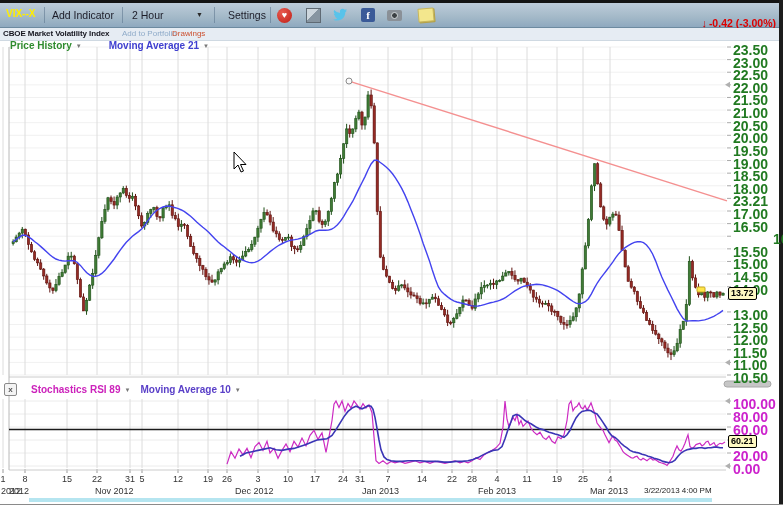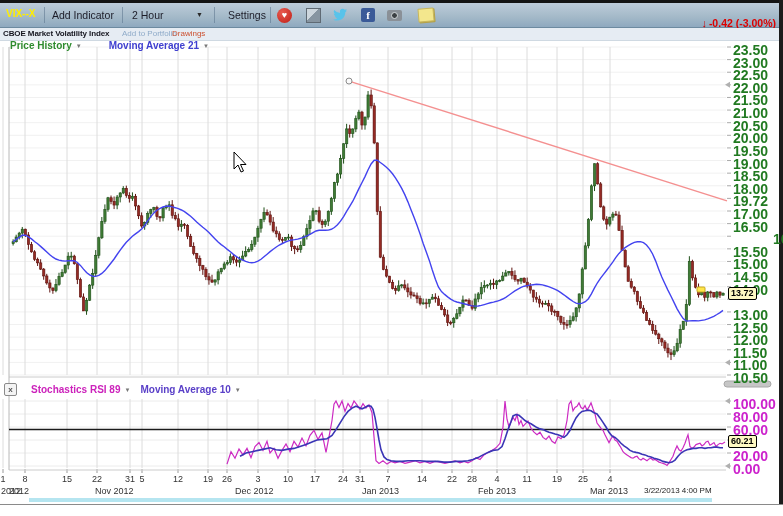--- a/index.html
+++ b/index.html
@@ -730,21 +730,21 @@
       <div class="ylab" style="left: 733px; top: 67px; color: rgb(33, 122, 33);">22.50</div>
       <div class="ylab" style="left: 733px; top: 80px; color: rgb(33, 122, 33);">22.00</div>
       <div class="ylab" style="left: 733px; top: 92px; color: rgb(33, 122, 33);">21.50</div>
       <div class="ylab" style="left: 733px; top: 105px; color: rgb(33, 122, 33);">21.00</div>
       <div class="ylab" style="left: 733px; top: 118px; color: rgb(33, 122, 33);">20.50</div>
       <div class="ylab" style="left: 733px; top: 130px; color: rgb(33, 122, 33);">20.00</div>
       <div class="ylab" style="left: 733px; top: 143px; color: rgb(33, 122, 33);">19.50</div>
       <div class="ylab" style="left: 733px; top: 156px; color: rgb(33, 122, 33);">19.00</div>
       <div class="ylab" style="left: 733px; top: 168px; color: rgb(33, 122, 33);">18.50</div>
       <div class="ylab" style="left: 733px; top: 181px; color: rgb(33, 122, 33);">18.00</div>
-      <div class="ylab" style="left: 733px; top: 193px; color: rgb(33, 122, 33);">19.72</div>
+      <div class="ylab" style="left: 733px; top: 193px; color: rgb(33, 122, 33);">23.21</div>
       <div class="ylab" style="left: 733px; top: 206px; color: rgb(33, 122, 33);">17.00</div>
       <div class="ylab" style="left: 733px; top: 219px; color: rgb(33, 122, 33);">16.50</div>
       <div class="ylab" style="left: 733px; top: 231px; color: rgb(33, 122, 33); margin-left: 40px;">16.00</div>
       <div class="ylab" style="left: 733px; top: 244px; color: rgb(33, 122, 33);">15.50</div>
       <div class="ylab" style="left: 733px; top: 256px; color: rgb(33, 122, 33);">15.00</div>
       <div class="ylab" style="left: 733px; top: 269px; color: rgb(33, 122, 33);">14.50</div>
       <div class="ylab" style="left: 733px; top: 282px; color: rgb(33, 122, 33);">14.00</div>
       <div class="ylab" style="left: 733px; top: 307px; color: rgb(33, 122, 33);">13.00</div>
       <div class="ylab" style="left: 733px; top: 320px; color: rgb(33, 122, 33);">12.50</div>
       <div class="ylab" style="left: 733px; top: 332px; color: rgb(33, 122, 33);">12.00</div>

